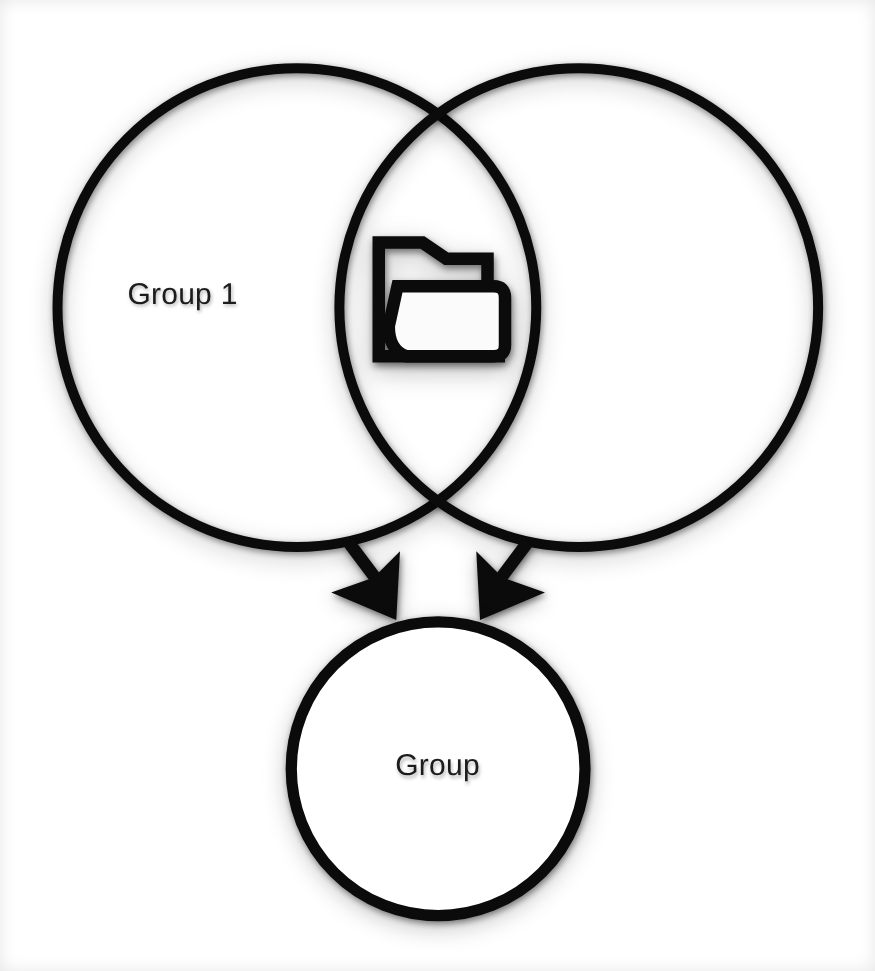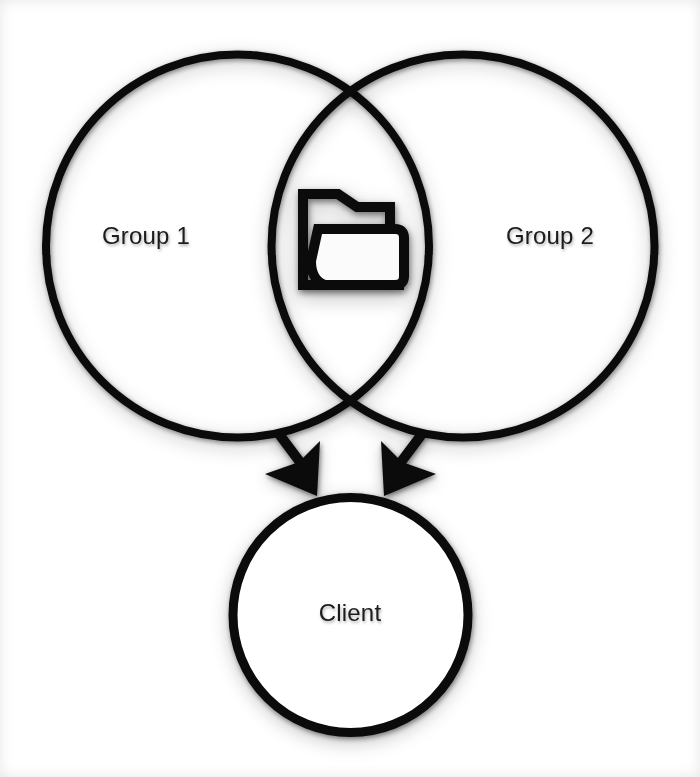--- a/index.html
+++ b/index.html
@@ -102,20 +102,19 @@
     </g>
 
     <circle class="client-ring" cx="350.5" cy="615" r="117.5" stroke-width="9"></circle>
   </svg>
 
   <div class="label label-group1">
     <div>Group 1</div>
   </div>
 
   <div class="label label-group2">
-    <div>Group 2</div>
   </div>
 
   <div class="label label-client">
-    <div>Client</div>
+    <div>Group</div>
   </div>
 
 </div>
 
 </body></html>

